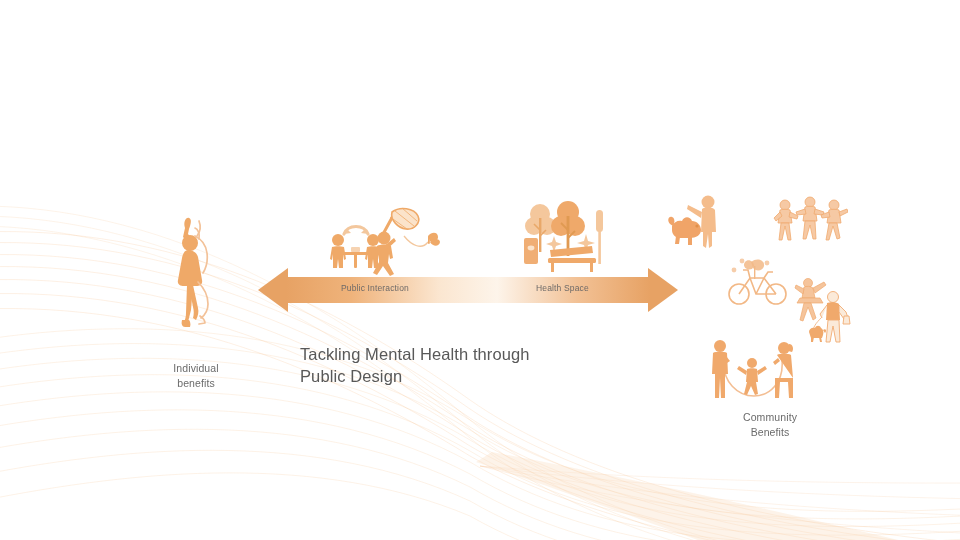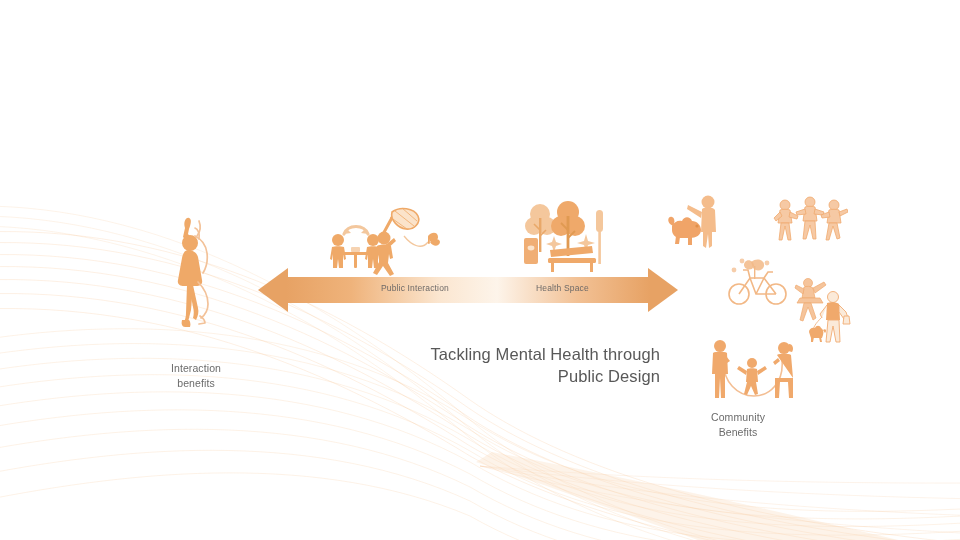--- a/index.html
+++ b/index.html
@@ -38,48 +38,48 @@
 
   .arrow-label {
     position: absolute;
     top: 283px;
     font-size: 8.5px;
     color: #6e6a68;
     letter-spacing: .15px;
     white-space: nowrap;
     font-family: "Liberation Sans", sans-serif;
   }
-  #label-public-interaction { left: 341px; margin-left: 40px; }
+  #label-public-interaction { left: 341px; }
   #label-public-space { left: 536px; }
 
   
   #slide-title {
     position: absolute;
     left: 300px;
     top: 343px;
     width: 360px;
-    text-align: right;
+    text-align: left;
     font-size: 16.5px;
     line-height: 22px;
     color: #585858;
     font-weight: 400;
     letter-spacing: .1px;
   }
 
   
   .side-caption {
     position: absolute;
     text-align: center;
     font-size: 10.5px;
     line-height: 14.5px;
     color: #6b6b6b;
     letter-spacing: .1px;
   }
   #caption-individual { left: 146px; top: 361px; width: 100px; }
-  #caption-community  { left: 688px; top: 410px; width: 100px; }
+  #caption-community  { left: 720px; top: 410px; width: 100px; }
 
   
   .illo { position: absolute; }
   #illo-dancer        { left: 162px; top: 212px; width: 66px;  height: 122px; }
   #illo-interaction   { left: 322px; top: 206px; width: 128px; height: 72px; }
   #illo-publicspace   { left: 518px; top: 196px; width: 96px;  height: 82px; }
   #illo-dogwalker     { left: 668px; top: 192px; width: 62px;  height: 62px; }
   #illo-kids-dancing  { left: 772px; top: 196px; width: 76px;  height: 52px; }
   #illo-bicycle       { left: 726px; top: 258px; width: 64px;  height: 50px; }
   #illo-ballerina     { left: 794px; top: 276px; width: 34px;  height: 48px; }
@@ -389,21 +389,21 @@
 
   <div class="arrow-label" id="label-public-interaction">Public Interaction</div>
   <div class="arrow-label" id="label-public-space">Health Space</div>
 
   <div id="slide-title">
     <div>Tackling Mental Health through</div>
     <div>Public Design</div>
   </div>
 
   <div class="side-caption" id="caption-individual">
-    <div>Interaction</div>
+    <div>Individual</div>
     <div>benefits</div>
   </div>
 
   <div class="side-caption" id="caption-community">
     <div>Community</div>
     <div>Benefits</div>
   </div>
 
 </div>
 

